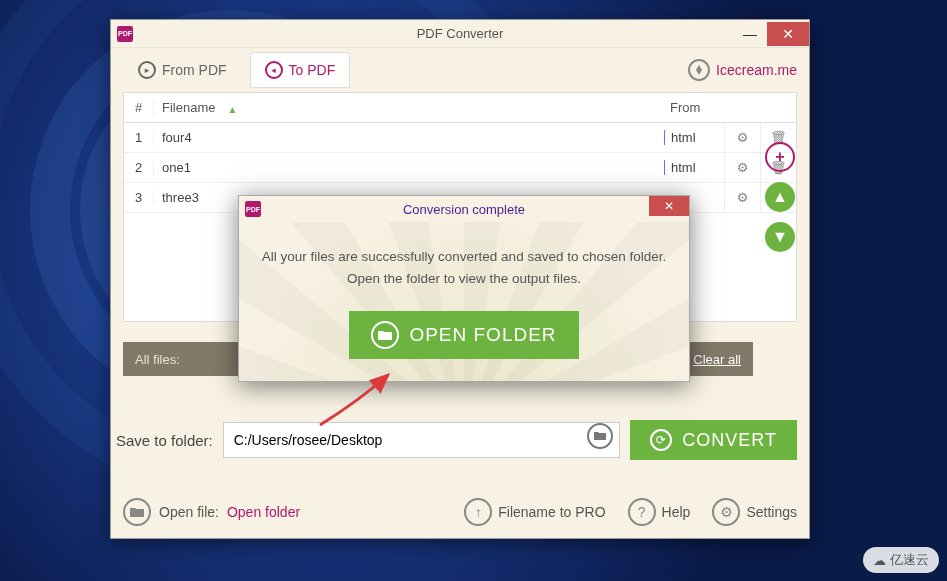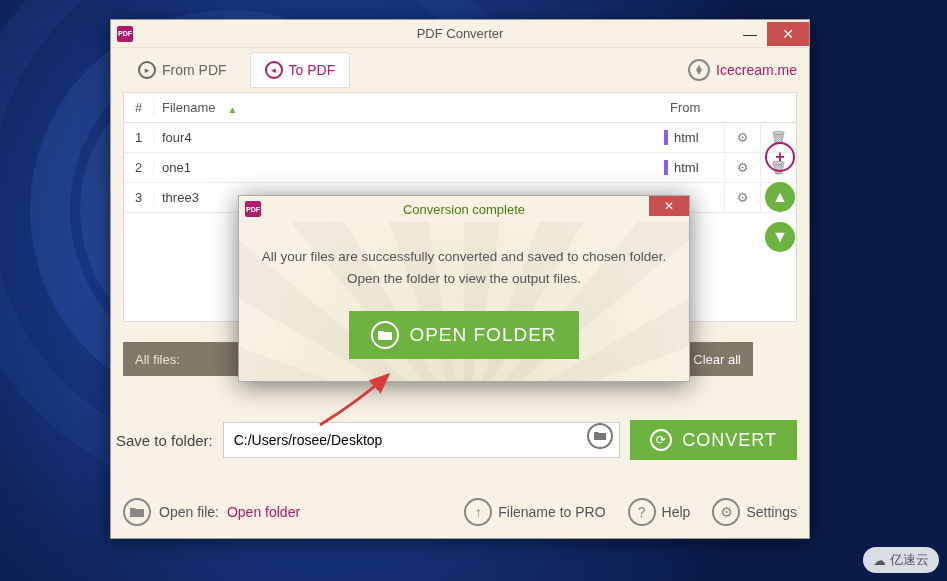--- a/index.html
+++ b/index.html
@@ -23,44 +23,44 @@
 .brand-link{margin-left:auto;display:flex;align-items:center;gap:6px;color:#b01a6b;font-size:14px}
 .brand-icon{width:22px;height:22px;border:2px solid #888;border-radius:50%;display:flex;align-items:center;justify-content:center}
 .table-area{margin:0 12px;background:#fff;border:1px solid #ddd}
 .thead{display:flex;height:30px;align-items:center;border-bottom:1px solid #ddd;font-size:13px;color:#555}
 .col-num{width:30px;text-align:center;border-right:1px solid #eee}
 .col-name{flex:1;padding-left:8px;display:flex;align-items:flex-end;gap:12px}
 .col-from{width:60px;padding-left:6px}
 .col-gear{width:36px}
 .col-del{width:36px}
 .trow{display:flex;height:30px;align-items:center;border-bottom:1px solid #eee;font-size:13px;color:#444}
-.trow .col-from{border-left:4px solid #8b5cf6}
+.trow .col-from{border-left:1px solid #8b5cf6}
 .gear-ico,.trash-ico{width:36px;display:flex;align-items:center;justify-content:center;color:#888;border-left:1px solid #eee;height:30px}
 .side-btns{position:absolute;right:14px;top:122px;display:flex;flex-direction:column;gap:10px}
 .circ-btn{width:30px;height:30px;border:2px solid;border-radius:50%;display:flex;align-items:center;justify-content:center;font-size:16px;font-weight:bold}
 .circ-add{border-color:#b01a6b;color:#b01a6b}
 .circ-up,.circ-down{border-color:#6cb33f;color:#fff;background:#6cb33f}
 .allfiles-bar{position:absolute;left:12px;right:56px;top:322px;height:34px;background:#827968;color:#e8e3d4;display:flex;align-items:center;padding:0 12px;font-size:13px}
 .allfiles-bar .spacer{flex:1}
-.clear-all{color:#fff;margin-left:8px}
+.clear-all{color:#fff;text-decoration:underline;margin-left:8px}
 .save-row{position:absolute;left:5px;right:12px;top:400px;display:flex;align-items:center;gap:10px}
 .save-label{font-size:15px;color:#444}
 .save-input{flex:1;display:flex;background:#fff;border:1px solid #ccc;height:36px;padding:0 6px 0 10px;font-size:14px;color:#333}
 .save-input input{flex:1;border:0;outline:0;font-size:14px}
 .folder-circ{width:26px;height:26px;border:2px solid #777;border-radius:50%;display:flex;align-items:center;justify-content:center;color:#777}
 .convert-btn{background:#6cb33f;color:#fff;height:40px;padding:0 20px;display:flex;align-items:center;gap:10px;font-size:18px;letter-spacing:1px}
 .refresh-ico{width:22px;height:22px;border:2px solid #fff;border-radius:50%;display:flex;align-items:center;justify-content:center;font-size:12px}
 .footer-row{position:absolute;left:12px;right:12px;bottom:12px;display:flex;align-items:center;gap:8px;font-size:14px;color:#555}
 .footer-ico{width:28px;height:28px;border:2px solid #888;border-radius:50%;display:flex;align-items:center;justify-content:center;color:#888}
 .footer-link{color:#b01a6b}
 .footer-row .spacer{flex:1}
 .footer-item{display:flex;align-items:center;gap:6px;margin-left:14px}
 .dialog{position:absolute;left:238px;top:195px;width:452px;background:#f7f2e4;border:1px solid #aaa;box-shadow:0 4px 24px rgba(0,0,0,.5)}
 .dlg-title{height:26px;display:flex;align-items:center;position:relative}
-.dlg-title .title-text{font-size:13px;color:#4d7c0f}
+.dlg-title .title-text{font-size:13px;color:#4c1d95}
 .dlg-close{position:absolute;right:0;top:0;width:40px;height:20px;background:#c94f4f;color:#fff;display:flex;align-items:center;justify-content:center;font-size:12px}
 .dlg-body{background:radial-gradient(circle at 50% 120%,#e8e3c8 0%,#f2edd8 40%,#f7f2e4 80%);padding:24px 20px 22px;text-align:center;position:relative;overflow:hidden}
 .rays{position:absolute;inset:0;background:repeating-conic-gradient(from 0deg at 50% 130%,rgba(0,0,0,.03) 0deg 10deg,transparent 10deg 20deg)}
 .dlg-text{position:relative;font-size:13.5px;color:#555;line-height:1.6;margin-bottom:22px}
 .open-folder-btn{position:relative;display:inline-flex;align-items:center;gap:10px;background:#6cb33f;color:#fff;padding:10px 22px;font-size:19px;letter-spacing:1px}
 .of-icon{width:28px;height:28px;border:2px solid #fff;border-radius:50%;display:flex;align-items:center;justify-content:center}
 .arrow{position:absolute;left:310px;top:370px;width:140px;height:60px;pointer-events:none}
 .watermark{position:absolute;right:8px;bottom:8px;background:rgba(255,255,255,.85);padding:4px 10px;border-radius:14px;font-size:13px;color:#555;display:flex;align-items:center;gap:4px}
 svg{display:block}
 </style>

